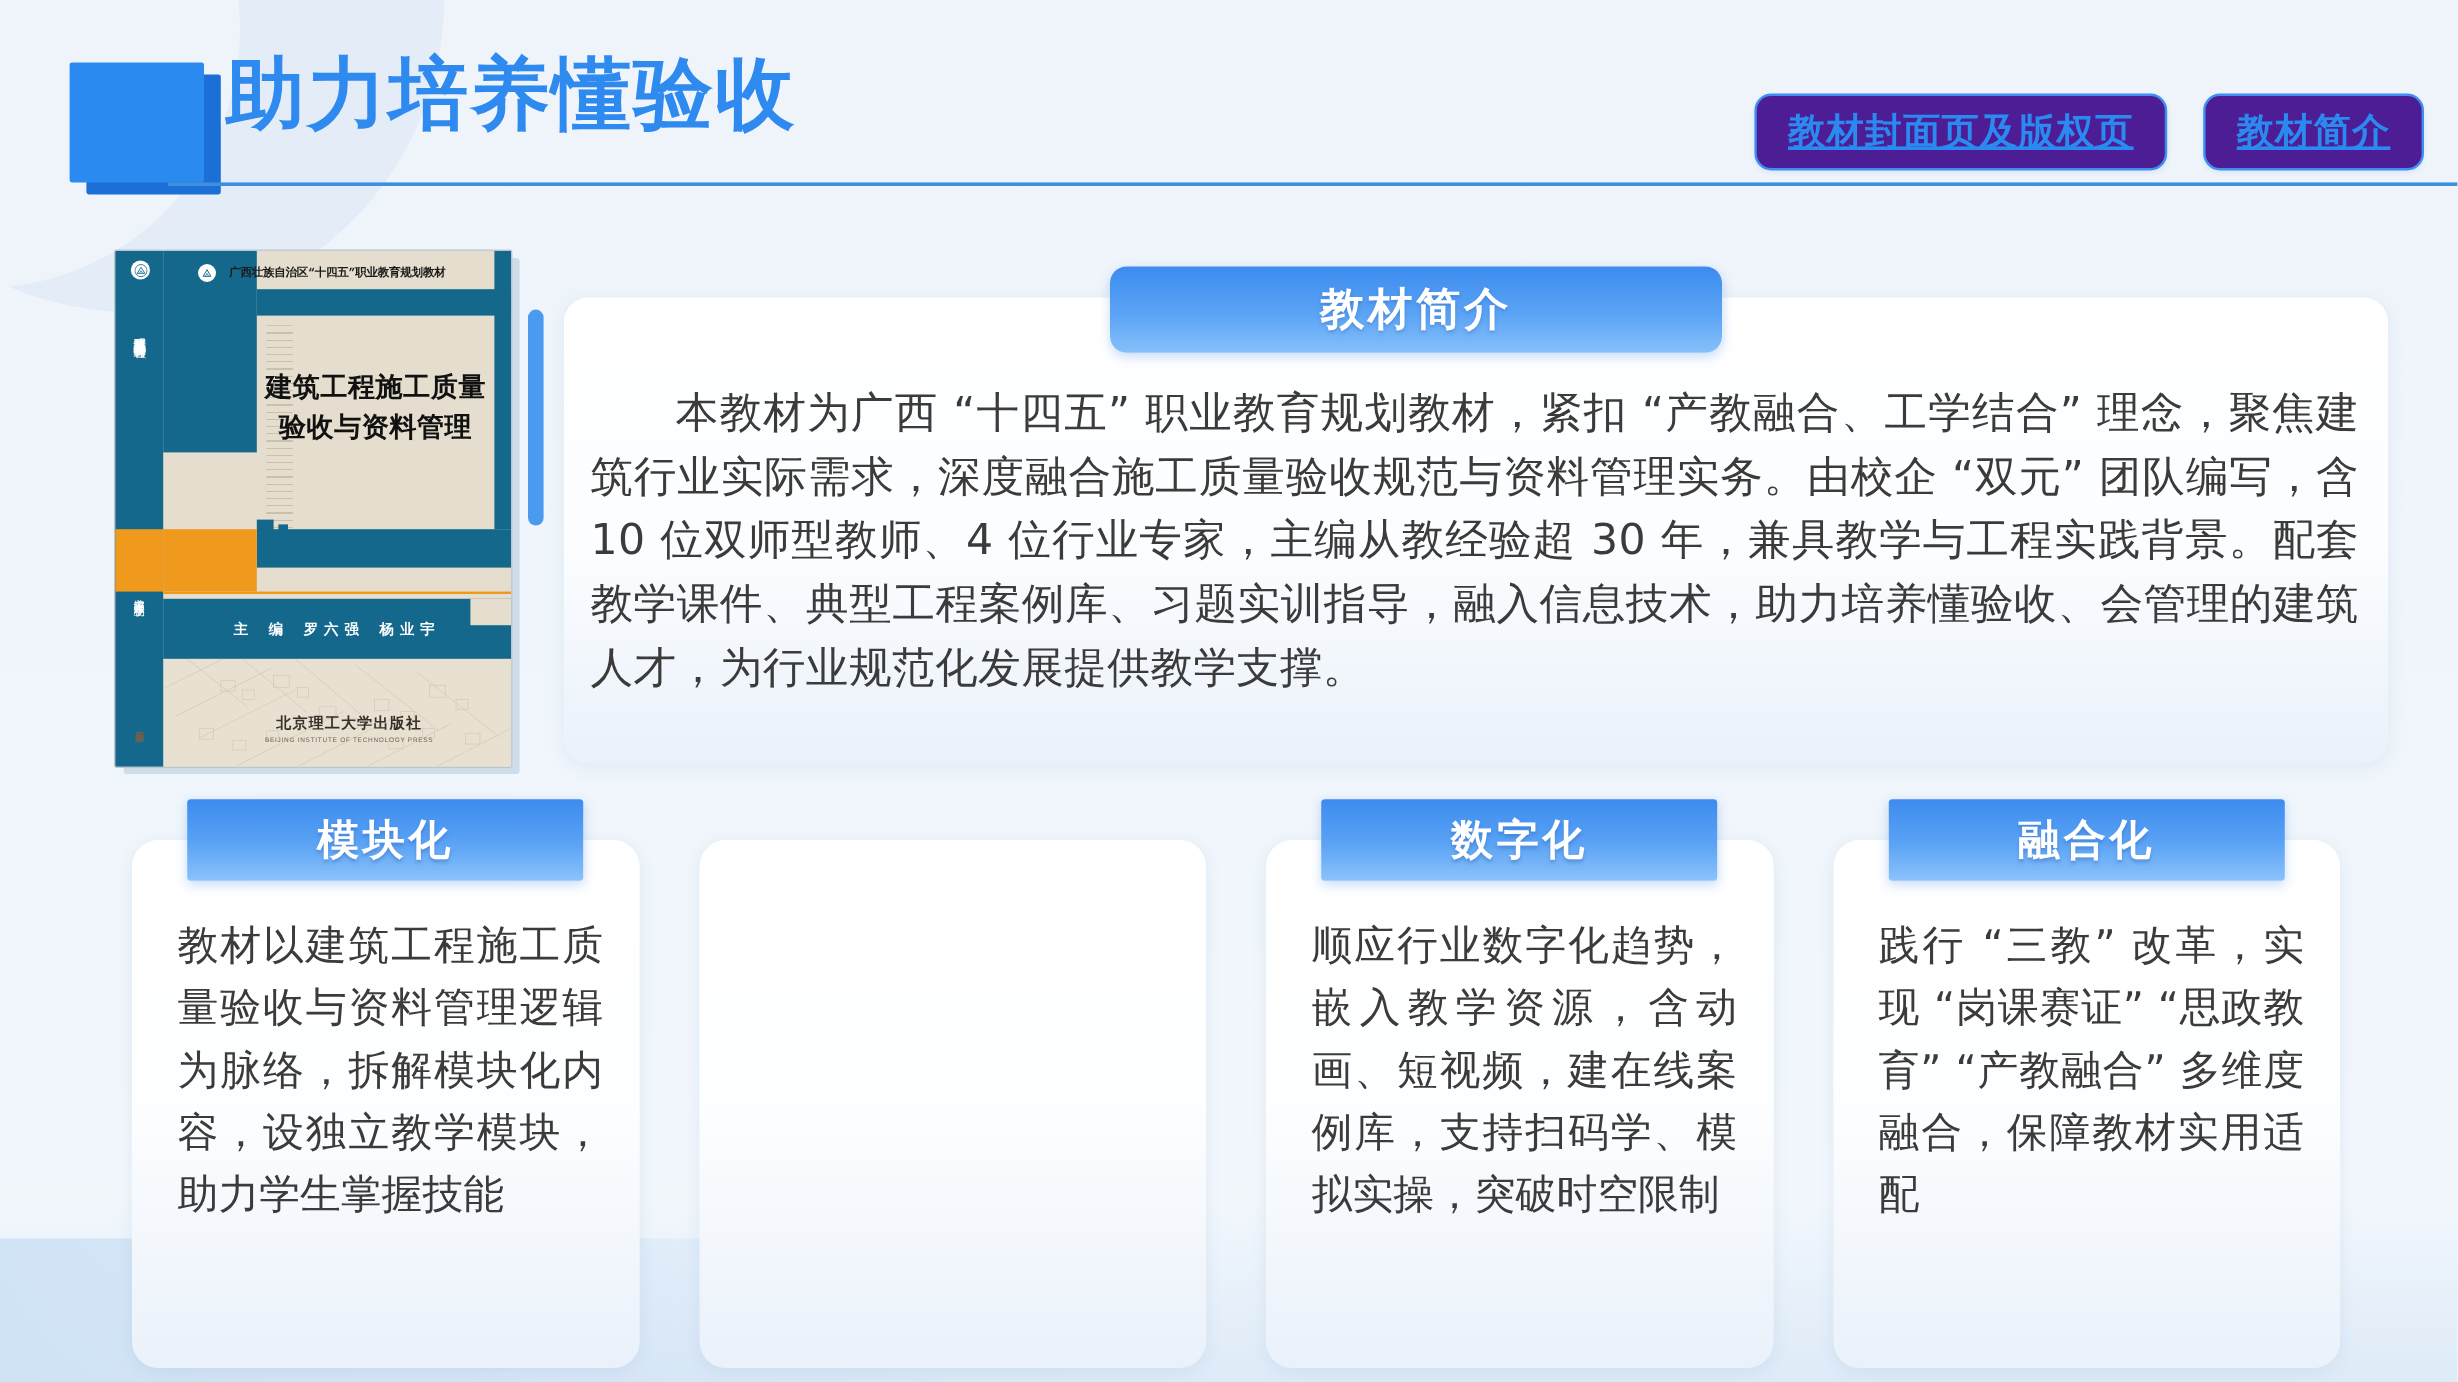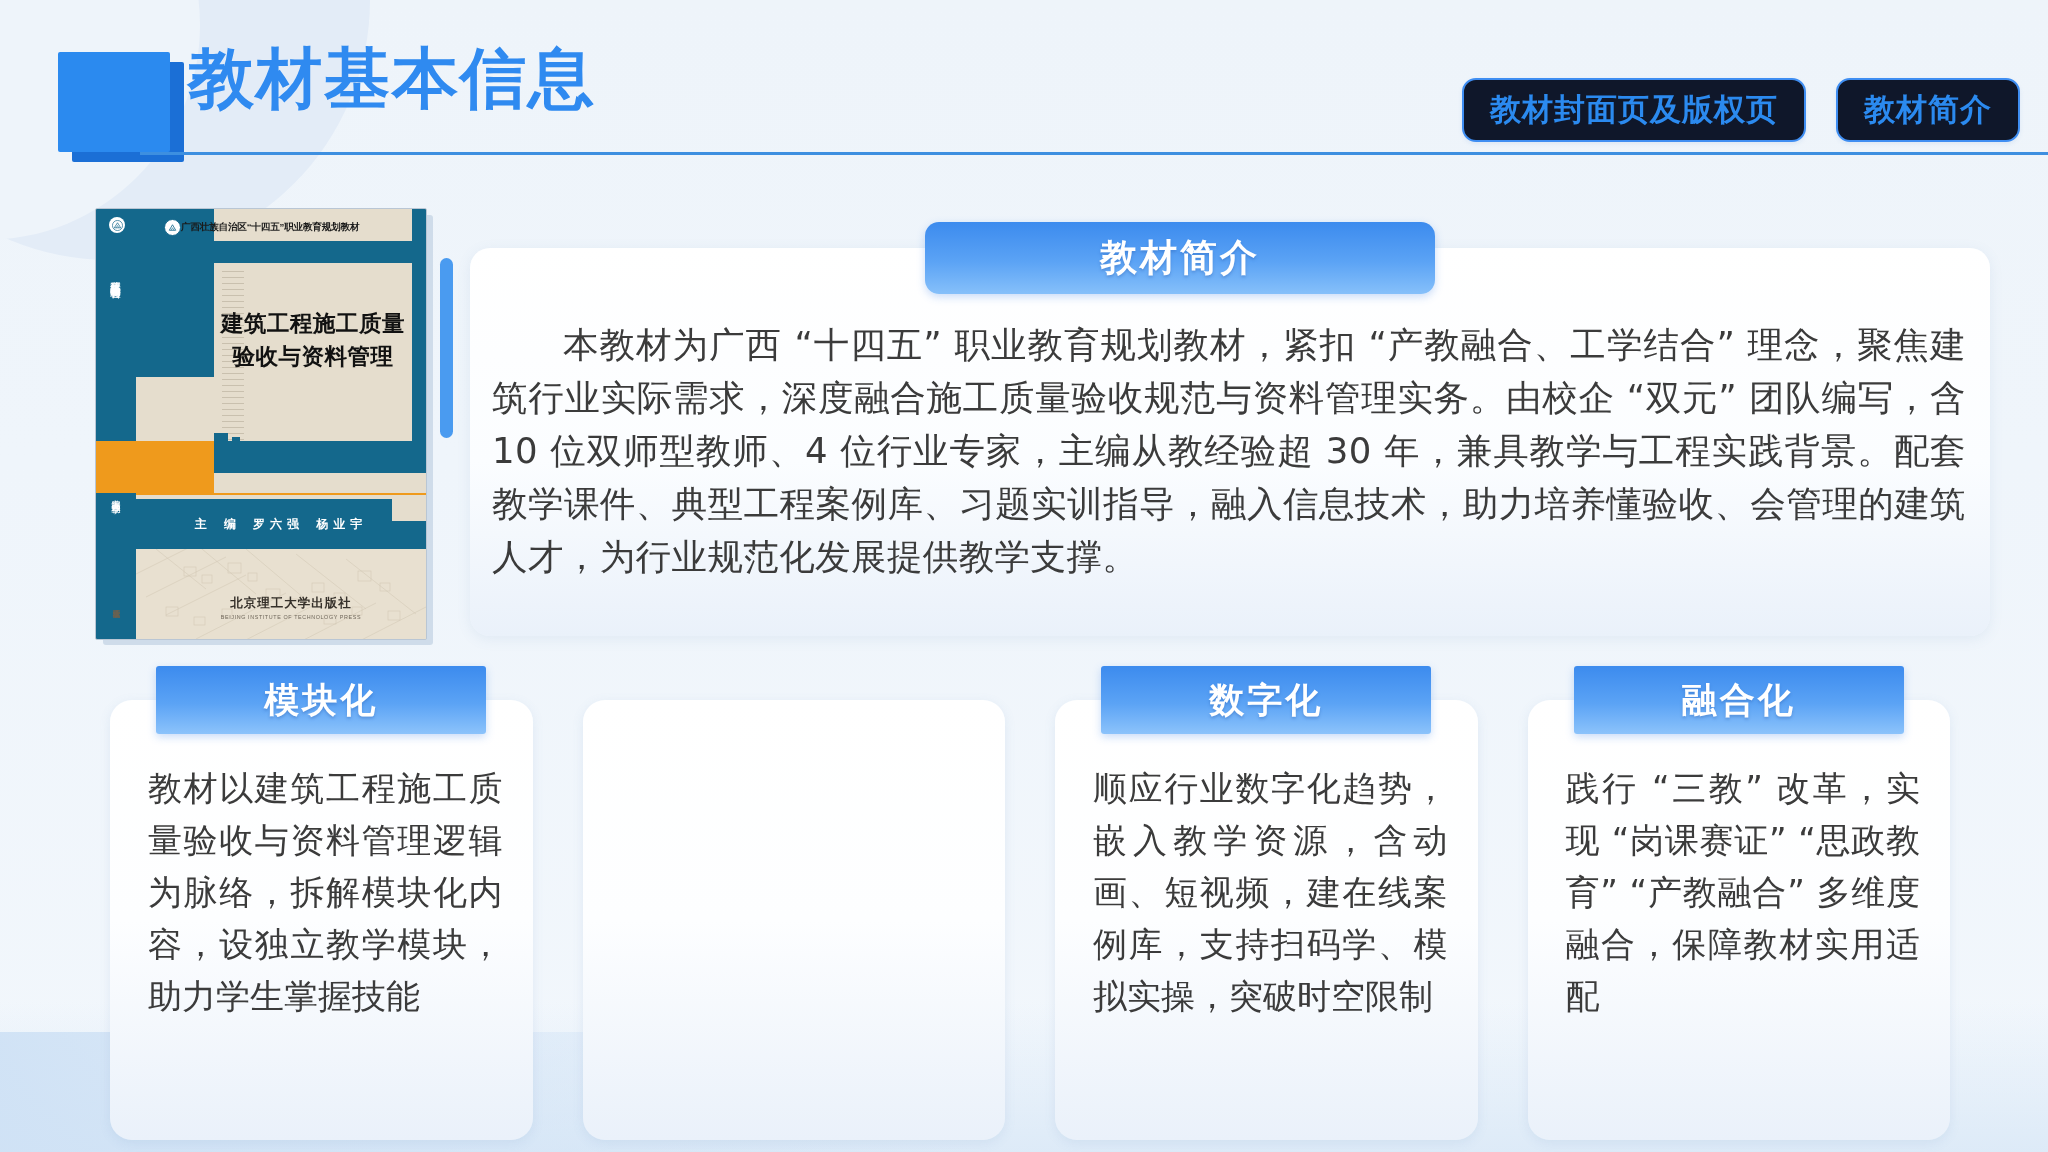--- a/index.html
+++ b/index.html
@@ -27,46 +27,46 @@
   .hdr-sq-back{position:absolute;left:72px;top:62px;width:112px;height:100px;
       background:#1b6fd6;border-radius:2px;}
   .hdr-sq{position:absolute;left:58px;top:52px;width:112px;height:100px;
       background:#2b8aef;border-radius:2px;}
   .hdr-title{position:absolute;left:188px;top:46px;
       font-size:66px;font-weight:bold;color:#2f8af0;letter-spacing:2px;
       font-family:"DejaVu Sans","Liberation Sans",sans-serif;line-height:1;}
   .hdr-rule{position:absolute;left:140px;top:152px;width:1908px;height:3px;background:#3d8fe0;}
 
   .tabs{position:absolute;right:28px;top:78px;display:flex;gap:30px;align-items:center;}
-  .tab{border:2px solid #3f8ef2;border-radius:14px;background:#0f172a;
+  .tab{border:2px solid #3f8ef2;border-radius:14px;background:#4c1d95;
       padding:9px 26px;color:#2b8aef;font-weight:bold;font-size:31px;
       font-family:"DejaVu Sans","Liberation Sans",sans-serif;letter-spacing:1px;
-      white-space:nowrap;box-shadow:0 2px 4px rgba(60,120,200,.10);}
+      white-space:nowrap;box-shadow:0 2px 4px rgba(60,120,200,.10);text-decoration:underline;}
 
   
   .cover-shadow{position:absolute;left:103px;top:215px;width:330px;height:430px;
       background:#cfdcea;border-radius:3px;}
   .cover{position:absolute;left:95px;top:208px;width:330px;height:430px;
       background:#e5ddcd;border:1px solid #b9c6d4;border-radius:2px;overflow:hidden;}
   .cv-spine{position:absolute;left:0;top:0;width:40px;height:100%;
       background:#14688c;}
   .cv-spine-orange{position:absolute;left:0;top:232px;width:40px;height:52px;background:#ef9a1c;}
   .cv-spine-text{position:absolute;left:3px;top:64px;width:34px;
       writing-mode:vertical-rl;color:#ffffff;font-size:10.5px;line-height:34px;
       letter-spacing:.5px;font-family:"DejaVu Sans",sans-serif;}
   .cv-spine-sub{position:absolute;left:6px;top:283px;width:28px;
       writing-mode:vertical-rl;color:#ffffff;font-size:9px;line-height:28px;}
   .cv-spine-pub{position:absolute;left:8px;top:395px;width:24px;
       writing-mode:vertical-rl;color:#6b6252;font-size:7.5px;line-height:24px;}
   .cv-block{position:absolute;left:40px;top:0;width:78px;height:168px;background:#14688c;}
   .cv-block2{position:absolute;left:40px;top:232px;width:78px;height:52px;background:#ef9a1c;}
   .cv-topband{position:absolute;left:118px;top:32px;right:0;height:22px;background:#14688c;}
   .cv-hdrtxt{position:absolute;left:68px;top:8px;right:4px;height:20px;
-      display:flex;align-items:center;gap:0;color:#1a1a1a;font-size:9.6px;
-      font-weight:bold;letter-spacing:-.2px;font-family:Liberation Sans, sans-serif;white-space:nowrap;}
+      display:flex;align-items:center;gap:10px;color:#1a1a1a;font-size:9.6px;
+      font-weight:bold;letter-spacing:-.2px;font-family:Liberation Mono, monospace;white-space:nowrap;}
   .cv-badge{width:15px;height:15px;border-radius:50%;background:#ffffff;border:1px solid #14688c;
       display:flex;align-items:center;justify-content:center;flex:0 0 auto;}
   .cv-badge svg{display:block;}
   .cv-badge2{position:absolute;left:13px;top:8px;width:16px;height:16px;border-radius:50%;
       background:#ffffff;display:flex;align-items:center;justify-content:center;}
   .cv-lines{position:absolute;left:126px;top:62px;width:22px;height:170px;
       background:repeating-linear-gradient(180deg,#c9c0ae 0 1px,transparent 1px 6px);}
   .cv-title{position:absolute;left:118px;top:98px;right:14px;text-align:center;
       color:#111111;font-size:22.5px;font-weight:bold;line-height:1.45;letter-spacing:.5px;
       font-family:"DejaVu Sans",sans-serif;}
@@ -132,21 +132,21 @@
 <div class="bg-wrap">
   <div class="bg-arc1"></div>
   <div class="bg-arc2"></div>
   <div class="bg-bottom"></div>
   <div class="bg-bl"></div>
 </div>
 
 <div class="header">
   <div class="hdr-sq-back"></div>
   <div class="hdr-sq"></div>
-  <div class="hdr-title">教材基本信息</div>
+  <div class="hdr-title">助力培养懂验收</div>
   <div class="hdr-rule"></div>
 
   <div class="tabs">
     <div class="tab">教材封面页及版权页</div>
     <div class="tab">教材简介</div>
   </div>
 </div>
 
 <div class="cover-shadow"></div>
 <div class="cover">

